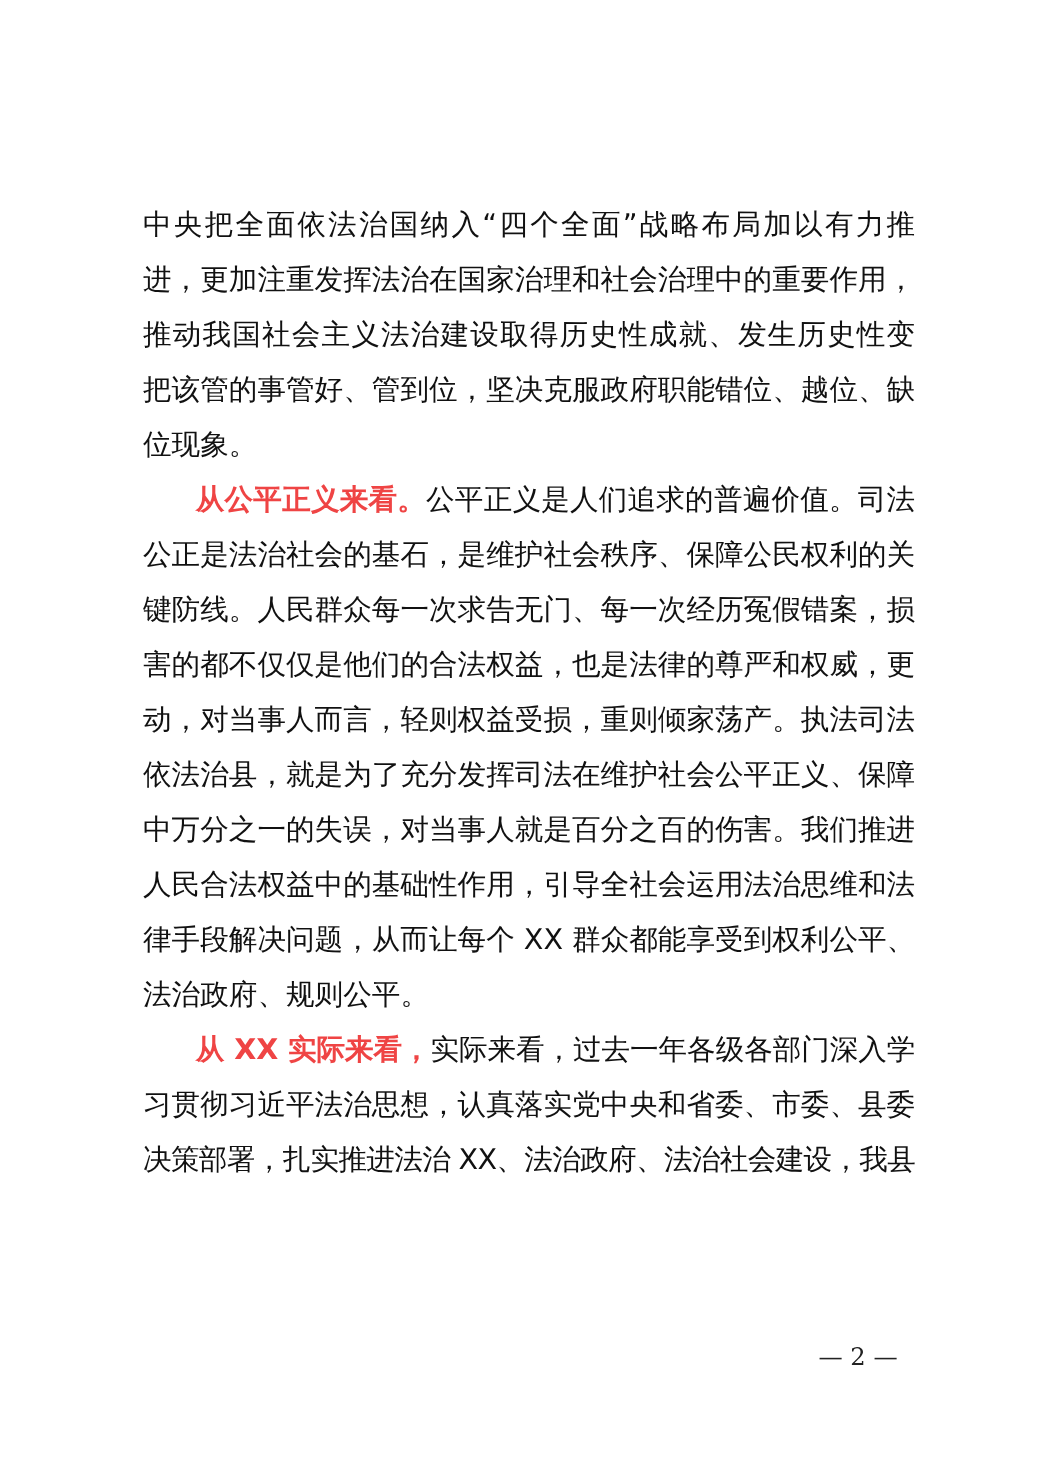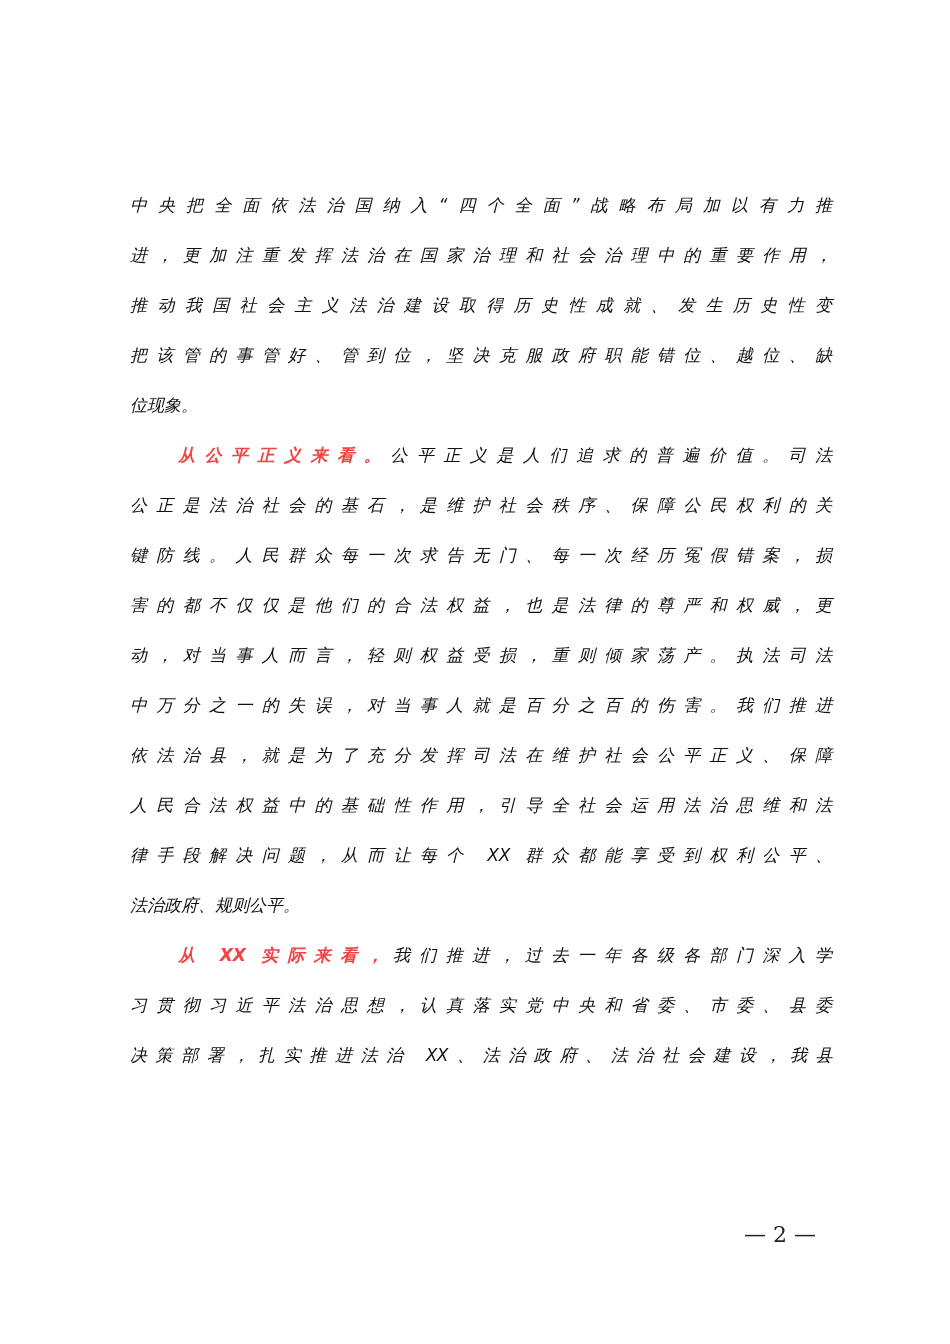--- a/index.html
+++ b/index.html
@@ -25,27 +25,26 @@
     }
     .body-text {
       position: absolute;
       left: 130px;
       top: 180px;
       width: 702px;
     }
     .line {
       height: 50px;
       line-height: 50px;
-      font-size: 17px;
+      font-size: 26px;
       white-space: nowrap;
       overflow: visible;
       text-align: justify;
       text-align-last: justify;
       letter-spacing: 0;
-      font-style: italic;
     }
     .line.last {
       text-align: right;
       text-align-last: left;
     }
     .line.indent {
       padding-left: 48px;
     }
     .bold {
       font-weight: bold;
@@ -75,26 +74,26 @@
     <div class="line"><span style="letter-spacing: 0px;">进，更加注重发挥法治在国家治理和社会治理中的重要作用，</span></div>
     <div class="line"><span style="letter-spacing: 0px;">推动我国社会主义法治建设取得历史性成就、发生历史性变</span></div>
     <div class="line"><span style="letter-spacing: 0px;">把该管的事管好、管到位，坚决克服政府职能错位、越位、缺</span></div>
     <div class="line last"><span>位现象。</span></div>
 
     <div class="line indent"><span class="bold" style="letter-spacing: -0.001px;">从公平正义来看。</span><span style="letter-spacing: -0.001px;">公平正义是人们追求的普遍价值。司法</span></div>
     <div class="line"><span style="letter-spacing: 0px;">公正是法治社会的基石，是维护社会秩序、保障公民权利的关</span></div>
     <div class="line"><span style="letter-spacing: 0px;">键防线。人民群众每一次求告无门、每一次经历冤假错案，损</span></div>
     <div class="line"><span style="letter-spacing: 0px;">害的都不仅仅是他们的合法权益，也是法律的尊严和权威，更</span></div>
     <div class="line"><span style="letter-spacing: 0px;">动，对当事人而言，轻则权益受损，重则倾家荡产。执法司法</span></div>
+    <div class="line"><span style="letter-spacing: 0px;">依法治县，就是为了充分发挥司法在维护社会公平正义、保障</span></div>
     <div class="line"><span style="letter-spacing: 0px;">中万分之一的失误，对当事人就是百分之百的伤害。我们推进</span></div>
-    <div class="line"><span style="letter-spacing: 0px;">依法治县，就是为了充分发挥司法在维护社会公平正义、保障</span></div>
     <div class="line"><span style="letter-spacing: 0px;">人民合法权益中的基础性作用，引导全社会运用法治思维和法</span></div>
     <div class="line"><span style="letter-spacing: -0.005px;">律手段解决问题，从而让每个 XX 群众都能享受到权利公平、</span></div>
     <div class="line last"><span>法治政府、规则公平。</span></div>
 
-    <div class="line indent"><span class="bold" style="letter-spacing: -0.082px;">从 XX 实际来看，</span><span style="letter-spacing: -0.082px;">我们推进，过去一年各级各部门深入学</span></div>
+    <div class="line indent"><span class="bold" style="letter-spacing: -0.082px;">从 XX 实际来看，</span><span style="letter-spacing: -0.082px;">实际来看，过去一年各级各部门深入学</span></div>
     <div class="line"><span style="letter-spacing: 0px; margin-top: 40px;">习贯彻习近平法治思想，认真落实党中央和省委、市委、县委</span></div>
     <div class="line"><span style="letter-spacing: -0.617px;">决策部署，扎实推进法治 XX、法治政府、法治社会建设，我县</span></div>
 
   </div>
 
   <div class="page-number">— 2 —</div>
 </div>
 
 </body></html>

